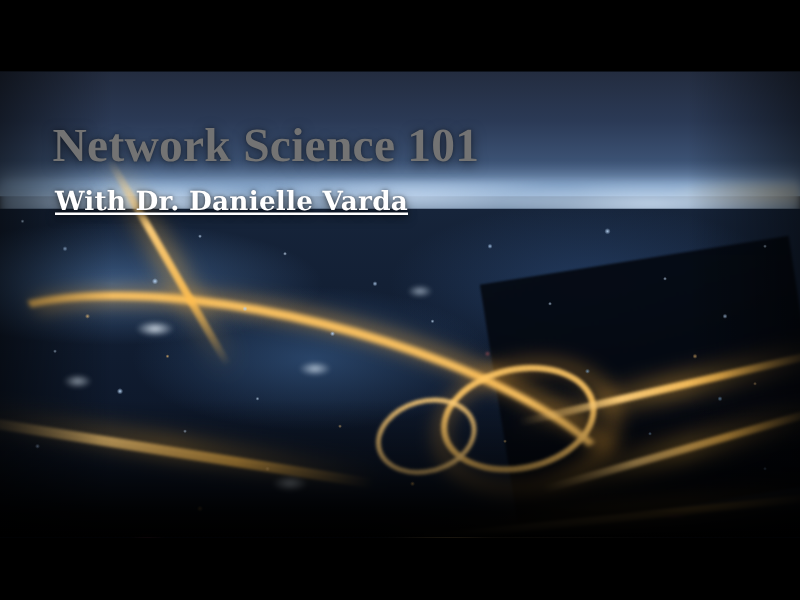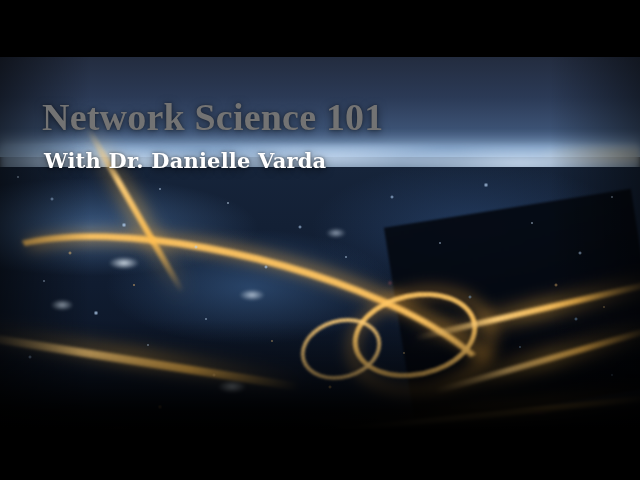--- a/index.html
+++ b/index.html
@@ -161,21 +161,21 @@
       radial-gradient(circle 2px at 390px 226px,rgba(255,110,110,.6),transparent);
       filter:blur(1px);}
 
   
   #text-block{position:absolute;left:42px;top:92px;z-index:70;}
   #title{margin:0;font-family:Liberation Serif, serif;font-weight:700;font-size:38px;
          line-height:50px;color:#737373;letter-spacing:.2px;white-space:nowrap;
          text-shadow:0 2px 10px rgba(0,0,0,.55),0 0 3px rgba(0,0,0,.35);}
   #subtitle{margin:7px 0 0 2px;font-family:"DejaVu Serif",serif;font-weight:700;
          font-size:21px;line-height:23px;color:#fff;letter-spacing:.2px;white-space:nowrap;
-         text-shadow:0 2px 8px rgba(0,0,0,.6),0 0 3px rgba(0,0,0,.45);}
+         text-shadow:0 2px 8px rgba(0,0,0,.6),0 0 3px rgba(0,0,0,.45);text-decoration:underline;}
 </style>
 </head>
 <body>
 
 <div id="card">
 
   <div id="photo">
     <div id="sky"></div>
     <div id="horizon-glow"></div>
     <div id="far-city"></div>

